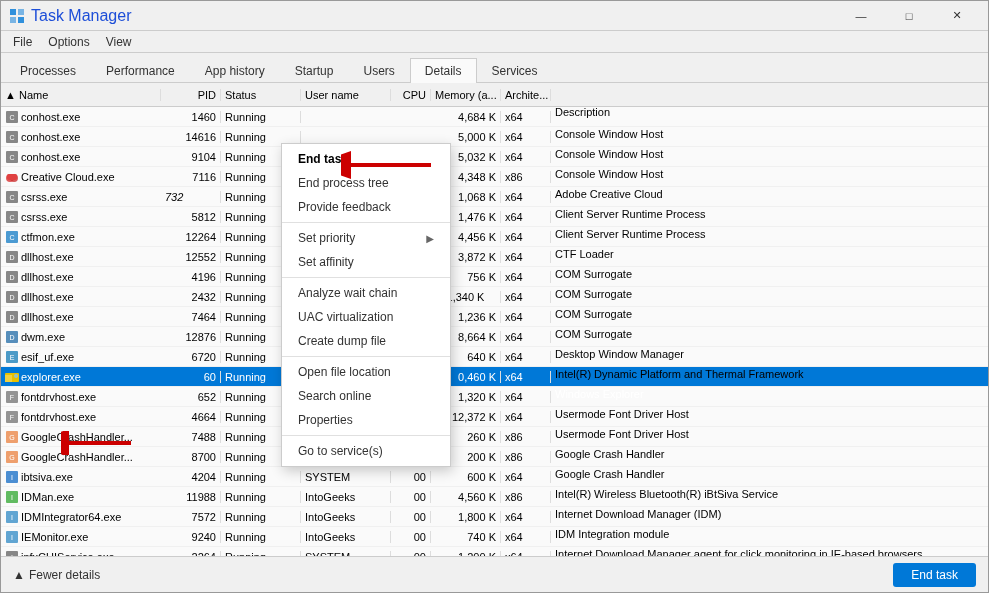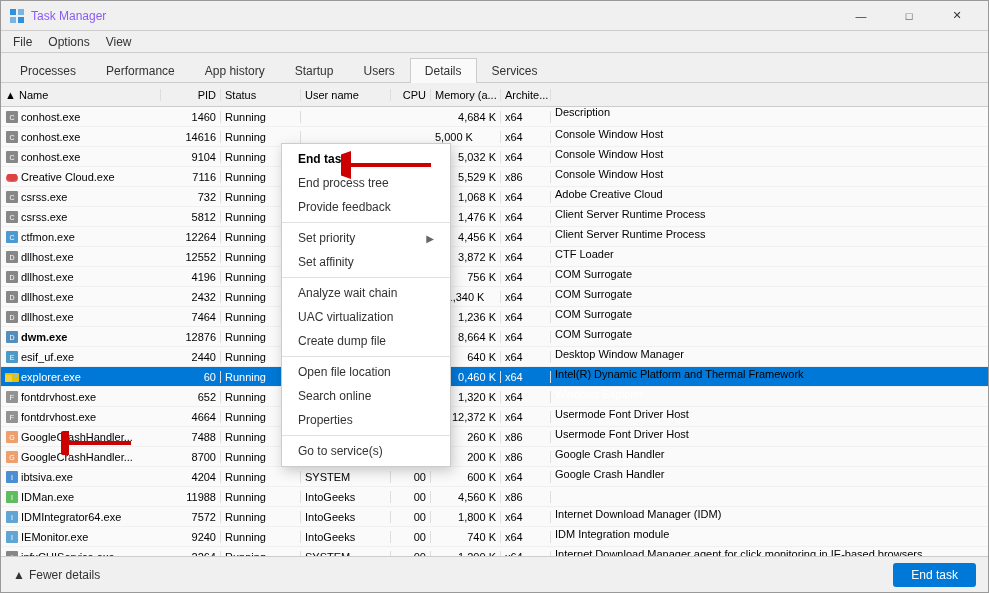--- a/index.html
+++ b/index.html
@@ -31,22 +31,22 @@
     .title-bar-left {
       display: flex;
       align-items: center;
       gap: 6px;
     }
     .title-bar-icon {
       width: 16px;
       height: 16px;
     }
     .title-text {
-      font-size: 12px;
-      color: #8b5cf6;
+      font-size: 16px;
+      color: #1d4ed8;
     }
     .title-bar-controls {
       display: flex;
       gap: 2px;
     }
     .title-btn {
       width: 46px;
       height: 28px;
       border: none;
       background: transparent;
@@ -308,21 +308,21 @@
                 <rect x="1" y="1" width="12" height="12" rx="1" fill="#555" opacity="0.7"></rect>
                 <text x="7" y="10" font-size="7" text-anchor="middle" fill="white" font-family="sans-serif">C</text>
               </svg>
             </span>
       <span style="overflow:hidden;text-overflow:ellipsis;white-space:nowrap;">conhost.exe</span>
     </div>
     <div class="col-pid cell" style="text-align:right;">14616</div>
     <div class="col-status cell">Running</div>
     <div class="col-user cell"></div>
     <div class="col-cpu cell" style="text-align:right;"></div>
-    <div class="col-memory cell" style="text-align:left;">5,000 K</div>
+    <div class="col-memory cell" style="text-align:right;">5,000 K</div>
     <div class="col-arch cell">x64</div>
     <div class="col-desc cell">Console Window Host</div>
   </div>
         <div class="table-row">
     <div class="name-cell cell">
       <span class="icon-box">
               <svg width="14" height="14" viewBox="0 0 14 14">
                 <rect x="1" y="1" width="12" height="12" rx="1" fill="#555" opacity="0.7"></rect>
                 <text x="7" y="10" font-size="7" text-anchor="middle" fill="white" font-family="sans-serif">C</text>
               </svg>
@@ -345,35 +345,35 @@
                 <circle cx="9" cy="8" r="4" fill="#cc3333" opacity="0.8"></circle>
                 <rect x="2" y="4" width="10" height="6" rx="2" fill="#e04040"></rect>
               </svg>
             </span>
       <span style="overflow:hidden;text-overflow:ellipsis;white-space:nowrap;">Creative Cloud.exe</span>
     </div>
     <div class="col-pid cell" style="text-align:right;">7116</div>
     <div class="col-status cell">Running</div>
     <div class="col-user cell"></div>
     <div class="col-cpu cell" style="text-align:right;"></div>
-    <div class="col-memory cell" style="text-align:right;">5,529 K</div>
+    <div class="col-memory cell" style="text-align:right;">4,348 K</div>
     <div class="col-arch cell">x86</div>
     <div class="col-desc cell">Adobe Creative Cloud</div>
   </div>
         <div class="table-row">
     <div class="name-cell cell">
       <span class="icon-box">
               <svg width="14" height="14" viewBox="0 0 14 14">
                 <rect x="1" y="1" width="12" height="12" rx="1" fill="#555" opacity="0.7"></rect>
                 <text x="7" y="10" font-size="7" text-anchor="middle" fill="white" font-family="sans-serif">C</text>
               </svg>
             </span>
       <span style="overflow:hidden;text-overflow:ellipsis;white-space:nowrap;">csrss.exe</span>
     </div>
-    <div class="col-pid cell" style="text-align:right;">732</div>
+    <div class="col-pid cell" style="text-align:left;font-style:italic;">732</div>
     <div class="col-status cell">Running</div>
     <div class="col-user cell"></div>
     <div class="col-cpu cell" style="text-align:right;"></div>
     <div class="col-memory cell" style="text-align:right;">1,068 K</div>
     <div class="col-arch cell">x64</div>
     <div class="col-desc cell">Client Server Runtime Process</div>
   </div>
         <div class="table-row">
     <div class="name-cell cell">
       <span class="icon-box">
@@ -483,41 +483,41 @@
     <div class="col-desc cell">COM Surrogate</div>
   </div>
         <div class="table-row">
     <div class="name-cell cell">
       <span class="icon-box">
               <svg width="14" height="14" viewBox="0 0 14 14">
                 <rect x="1" y="1" width="12" height="12" rx="1" fill="#1060a0" opacity="0.7"></rect>
                 <text x="7" y="10" font-size="7" text-anchor="middle" fill="white" font-family="sans-serif">D</text>
               </svg>
             </span>
-      <span style="overflow:hidden;text-overflow:ellipsis;white-space:nowrap;font-weight:bold;">dwm.exe</span>
+      <span style="overflow:hidden;text-overflow:ellipsis;white-space:nowrap;">dwm.exe</span>
     </div>
     <div class="col-pid cell" style="text-align:right;">12876</div>
     <div class="col-status cell">Running</div>
     <div class="col-user cell"></div>
     <div class="col-cpu cell" style="text-align:right;"></div>
     <div class="col-memory cell" style="text-align:right;">8,664 K</div>
     <div class="col-arch cell">x64</div>
     <div class="col-desc cell">Desktop Window Manager</div>
   </div>
         <div class="table-row">
     <div class="name-cell cell">
       <span class="icon-box">
               <svg width="14" height="14" viewBox="0 0 14 14">
                 <rect x="1" y="1" width="12" height="12" rx="1" fill="#0070b0" opacity="0.7"></rect>
                 <text x="7" y="10" font-size="7" text-anchor="middle" fill="white" font-family="sans-serif">E</text>
               </svg>
             </span>
       <span style="overflow:hidden;text-overflow:ellipsis;white-space:nowrap;">esif_uf.exe</span>
     </div>
-    <div class="col-pid cell" style="text-align:right;">2440</div>
+    <div class="col-pid cell" style="text-align:right;">6720</div>
     <div class="col-status cell">Running</div>
     <div class="col-user cell"></div>
     <div class="col-cpu cell" style="text-align:right;"></div>
     <div class="col-memory cell" style="text-align:right;">640 K</div>
     <div class="col-arch cell">x64</div>
     <div class="col-desc cell">Intel(R) Dynamic Platform and Thermal Framework</div>
   </div>
         <div class="table-row highlighted">
     <div class="name-cell cell">
       <span class="icon-box">
@@ -618,20 +618,21 @@
               </svg>
             </span>
       <span style="overflow:hidden;text-overflow:ellipsis;white-space:nowrap;">ibtsiva.exe</span>
     </div>
     <div class="col-pid cell" style="text-align:right;">4204</div>
     <div class="col-status cell">Running</div>
     <div class="col-user cell">SYSTEM</div>
     <div class="col-cpu cell" style="text-align:right;">00</div>
     <div class="col-memory cell" style="text-align:right;">600 K</div>
     <div class="col-arch cell">x64</div>
+    <div class="col-desc cell">Intel(R) Wireless Bluetooth(R) iBtSiva Service</div>
   </div>
         <div class="table-row">
     <div class="name-cell cell">
       <span class="icon-box">
               <svg width="14" height="14" viewBox="0 0 14 14">
                 <rect x="1" y="1" width="12" height="12" rx="1" fill="#20a020" opacity="0.7"></rect>
                 <text x="7" y="10" font-size="7" text-anchor="middle" fill="white" font-family="sans-serif">I</text>
               </svg>
             </span>
       <span style="overflow:hidden;text-overflow:ellipsis;white-space:nowrap;">IDMan.exe</span>

